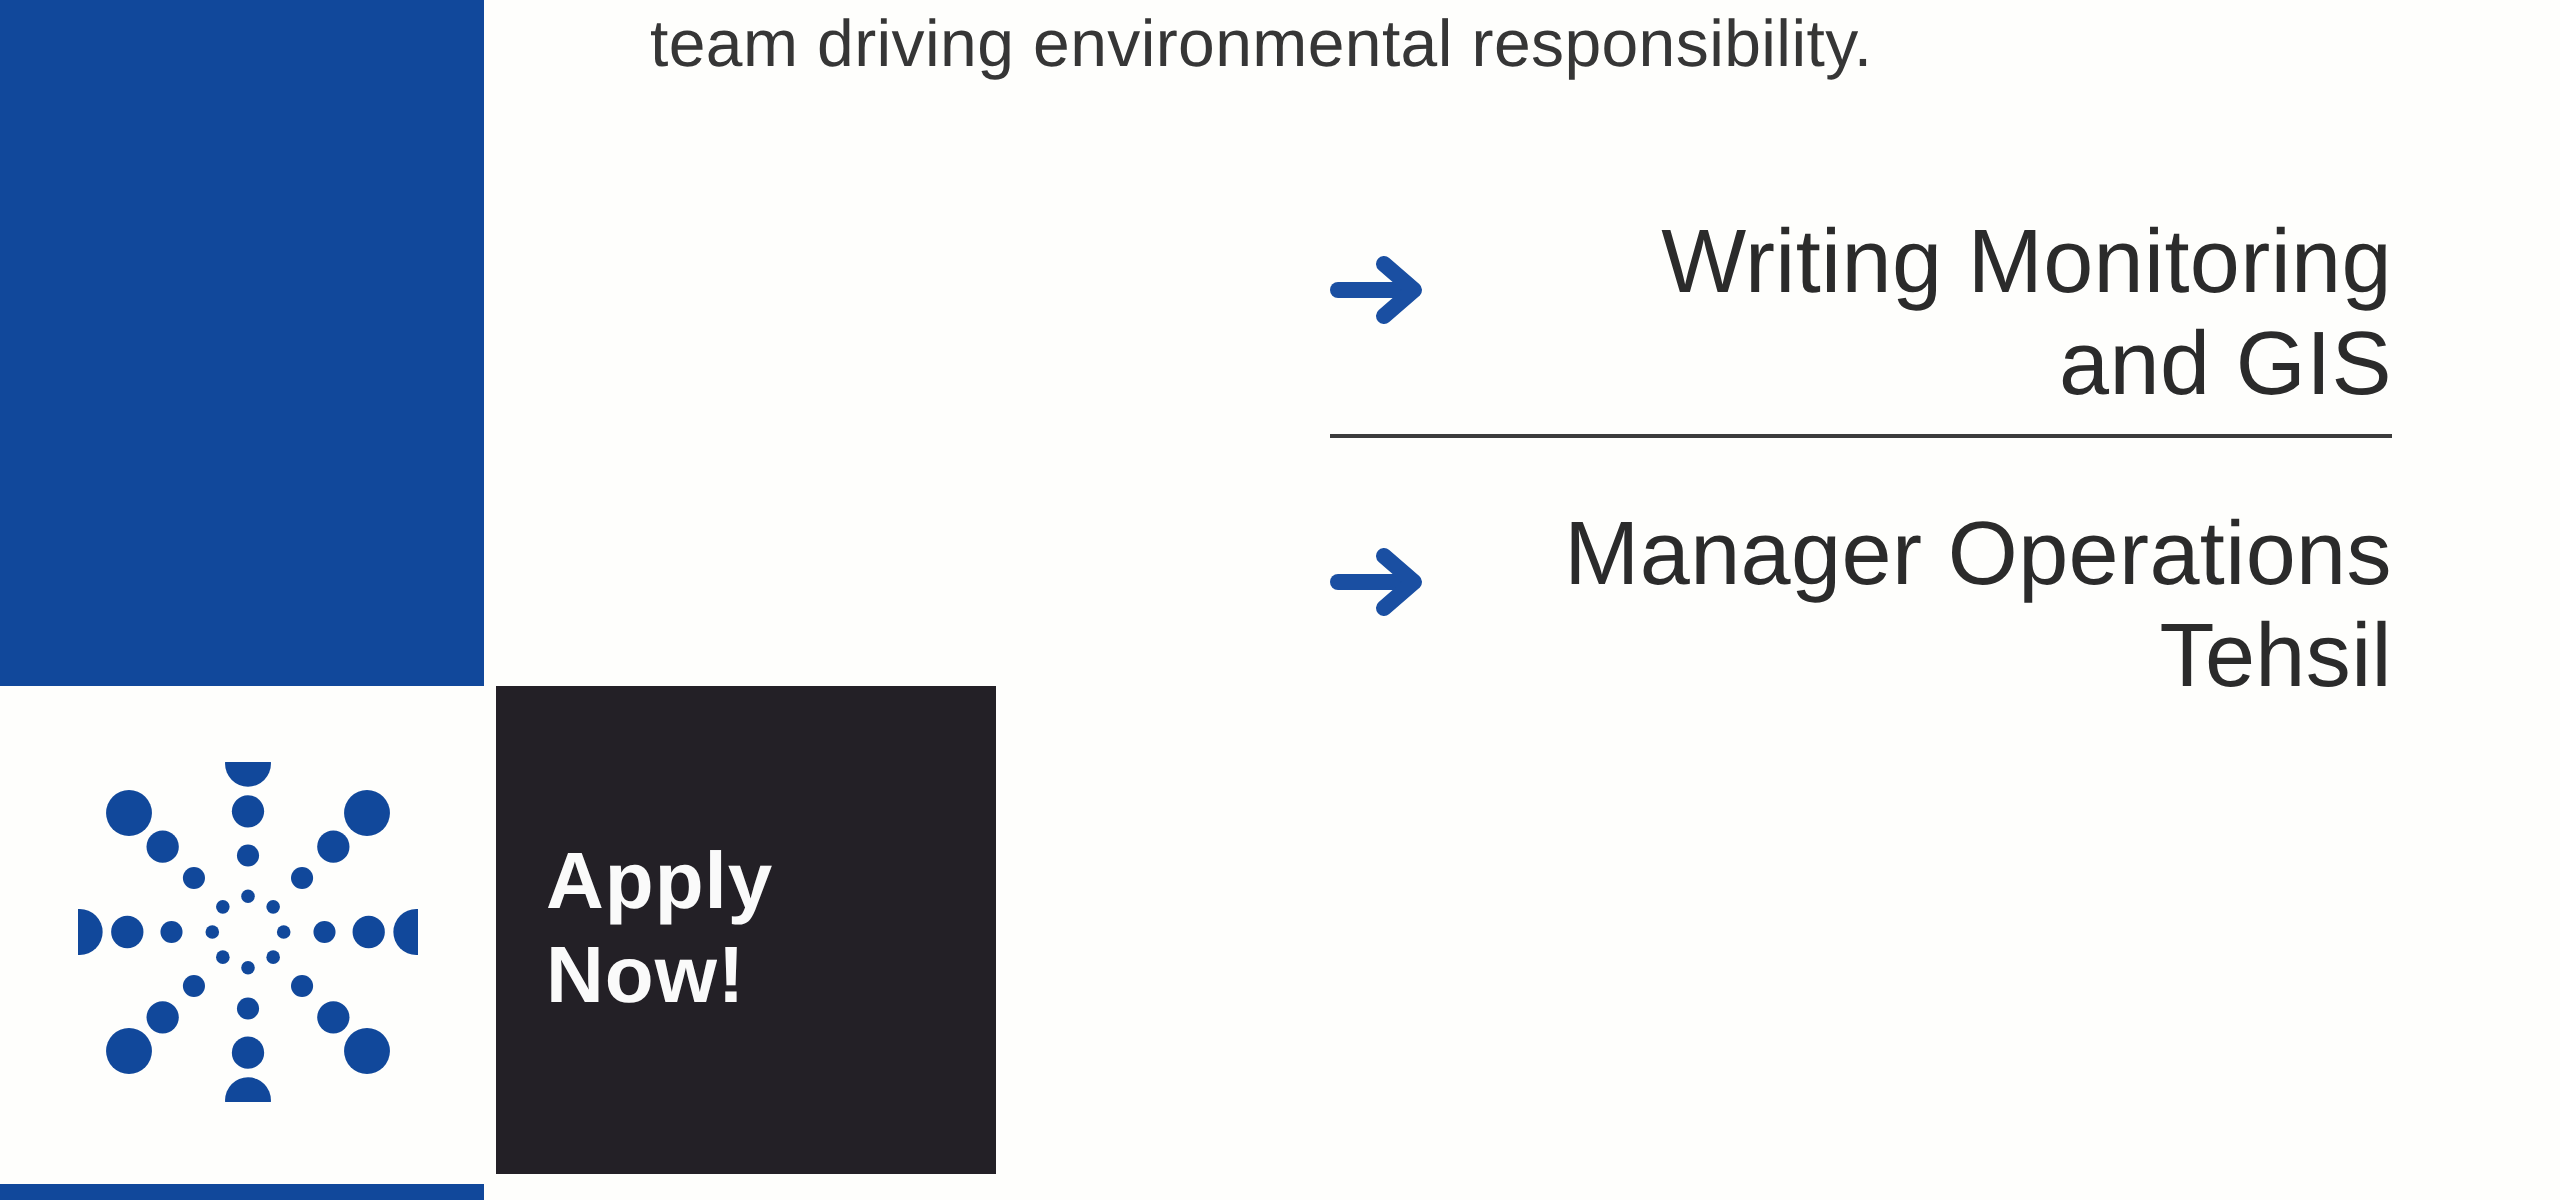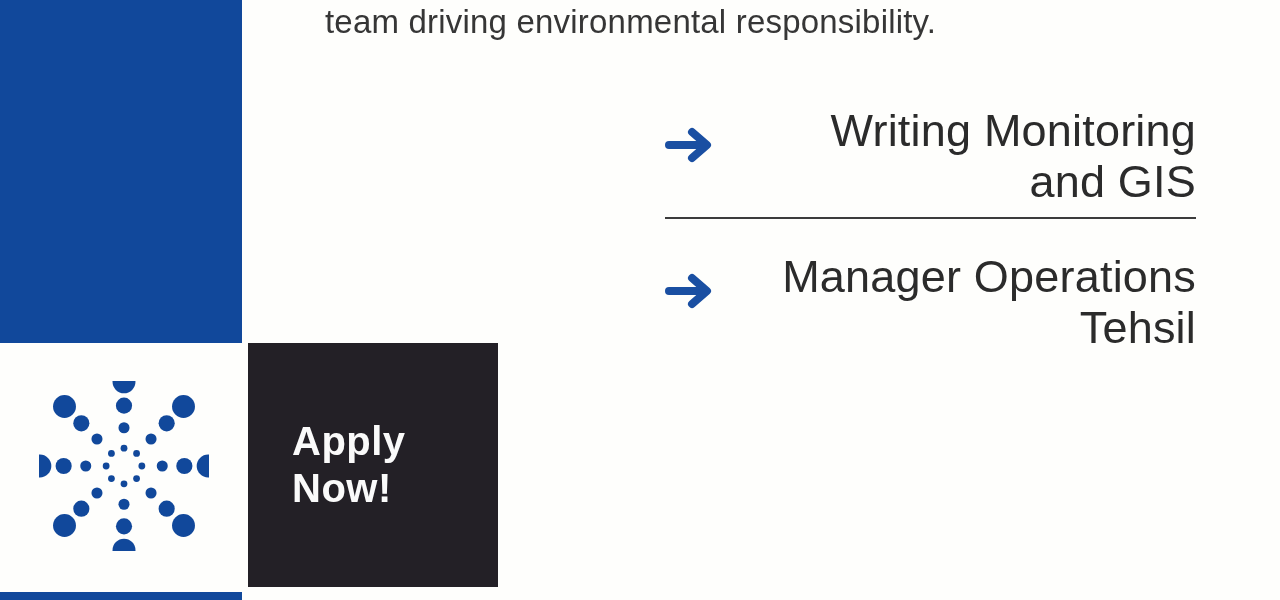--- a/index.html
+++ b/index.html
@@ -33,21 +33,21 @@
   }
   .starburst{
     position:absolute;left:39px;top:381px;width:170px;height:170px;
   }
   .starburst circle{fill:var(--accent-blue);}
   
   .apply-box{
     position:absolute;left:248px;top:343px;width:250px;height:244px;
     background:var(--box-black);
     display:flex;align-items:center;
-    padding-left:44px;
+    padding-left:25px;
     cursor:pointer;
   }
   .apply-box span{
     display:block;width:130px;
     color:var(--apply-text);
     font-size:40px;font-weight:bold;line-height:1.17;
     letter-spacing:.5px;
   }
   
   .tagline{

